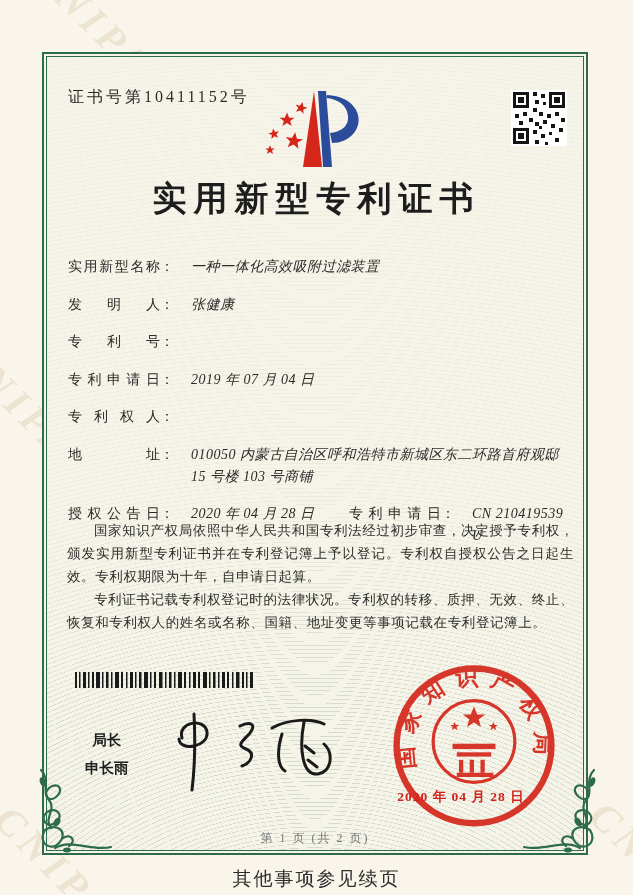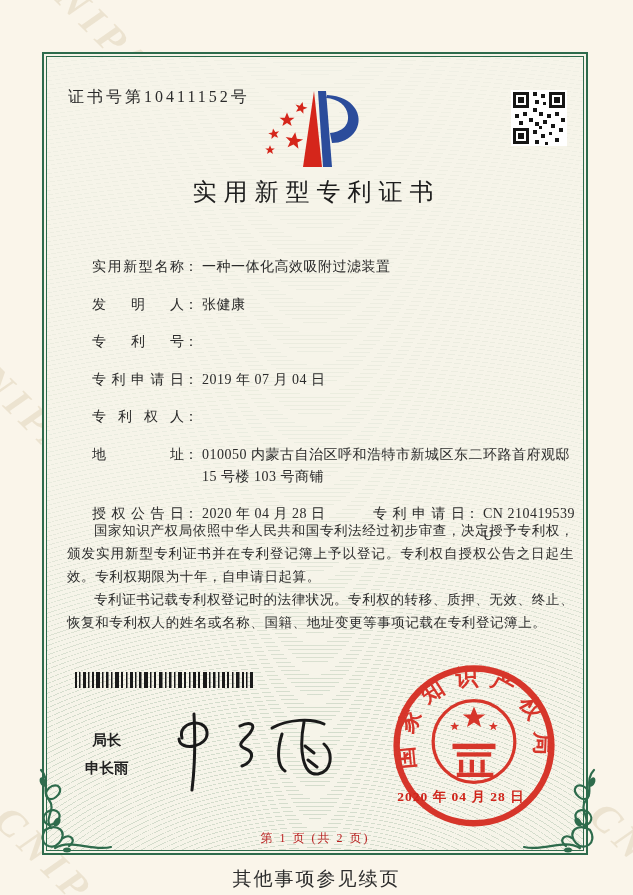--- a/index.html
+++ b/index.html
@@ -38,37 +38,36 @@
 
   .cert-no {
     position:absolute; left:68px; top:87px; font-size:16px;
     letter-spacing:3px; color:#2b2b2b;
   }
 
   .logo { position:absolute; left:256px; top:86px; }
 
   .title {
     position:absolute; left:0; top:176px; width:633px; text-align:center;
-    font-size:24px; font-weight:400; color:#1d1d1d; letter-spacing:7px;
+    font-size:34px; font-weight:700; color:#1d1d1d; letter-spacing:7px;
   }
 
   .qr { position:absolute; left:511px; top:90px; }
 
   .fields { position:absolute; left:68px; top:256px; width:508px; }
   .field-row {
     position:relative; display:flex; align-items:flex-start;
     font-size:14px; line-height:22px; color:#2b2b2b; margin-bottom:15.5px;
   }
   .flabel {
     display:inline-block; width:92px; text-align:justify; text-align-last:justify;
     flex:0 0 92px;
-    margin-left:24px;
   }
   .colon { flex:0 0 auto; }
-  .fvalue { margin-left:4px; max-width:372px; letter-spacing:0.5px; }
+  .fvalue { margin-left:17px; max-width:372px; letter-spacing:0.5px;font-style:italic; }
   .grant-group { position:absolute; left:281px; top:0; display:flex; }
 
   .paras { position:absolute; left:67px; top:519px; width:507px; }
   .paras p {
     font-size:13.5px; line-height:23px; color:#2d2d2d; text-indent:2em;
     letter-spacing:0.6px; text-align:justify;
   }
 
   .barcode { position:absolute; left:75px; top:672px; }
 
@@ -80,21 +79,21 @@
   .signature { position:absolute; left:152px; top:708px; }
 
   .seal { position:absolute; left:388px; top:662px; }
   .seal-date {
     position:absolute; left:392px; top:788px; width:138px; text-align:center;
     color:#cf241a; font-size:13.5px; letter-spacing:1px; font-weight:600;
   }
 
   .page-num {
     position:absolute; left:42px; top:830px; width:546px; text-align:center;
-    font-size:12px; color:#b91c1c; letter-spacing:2px;
+    font-size:12px; color:#737373; letter-spacing:2px;
   }
   .note {
     position:absolute; left:0; top:866px; width:633px; text-align:center;
     font-size:19px; color:#2d2d2d; letter-spacing:2px;
   }
 
   .orn { position:absolute; top:768px; }
   .orn-left { left:33px; }
   .orn-right { left:522px; transform:scaleX(-1); }
 </style>

